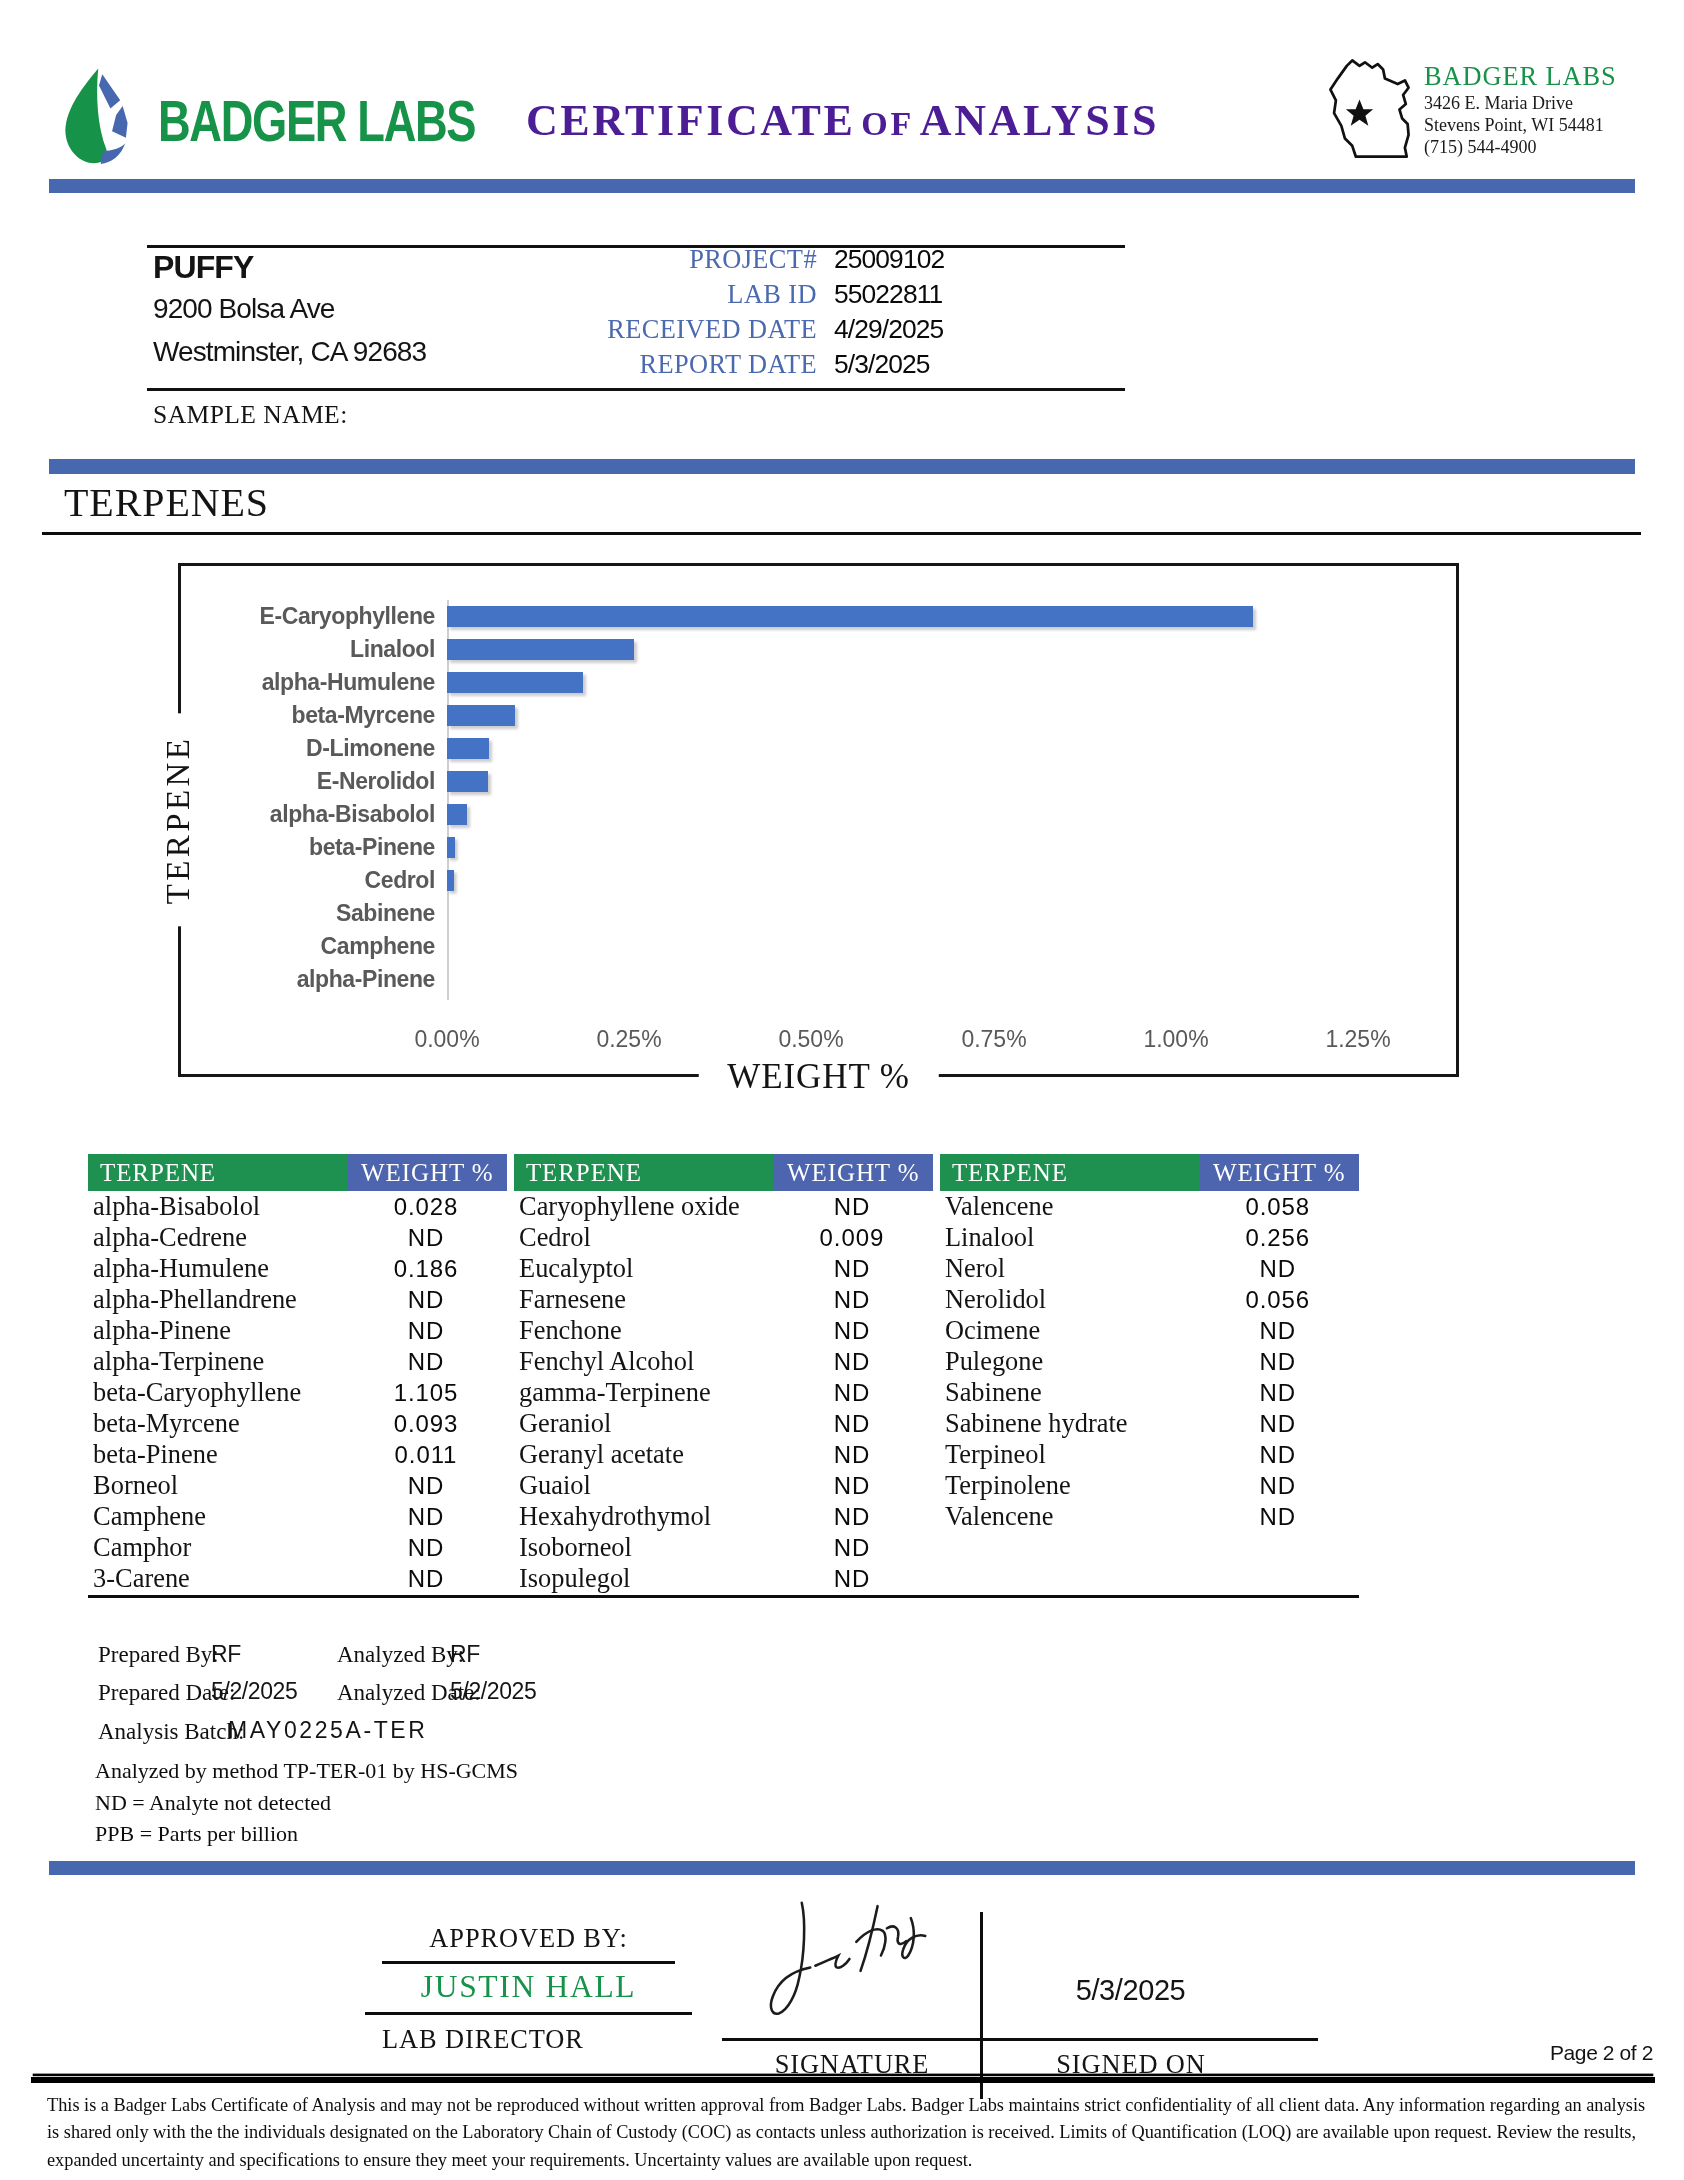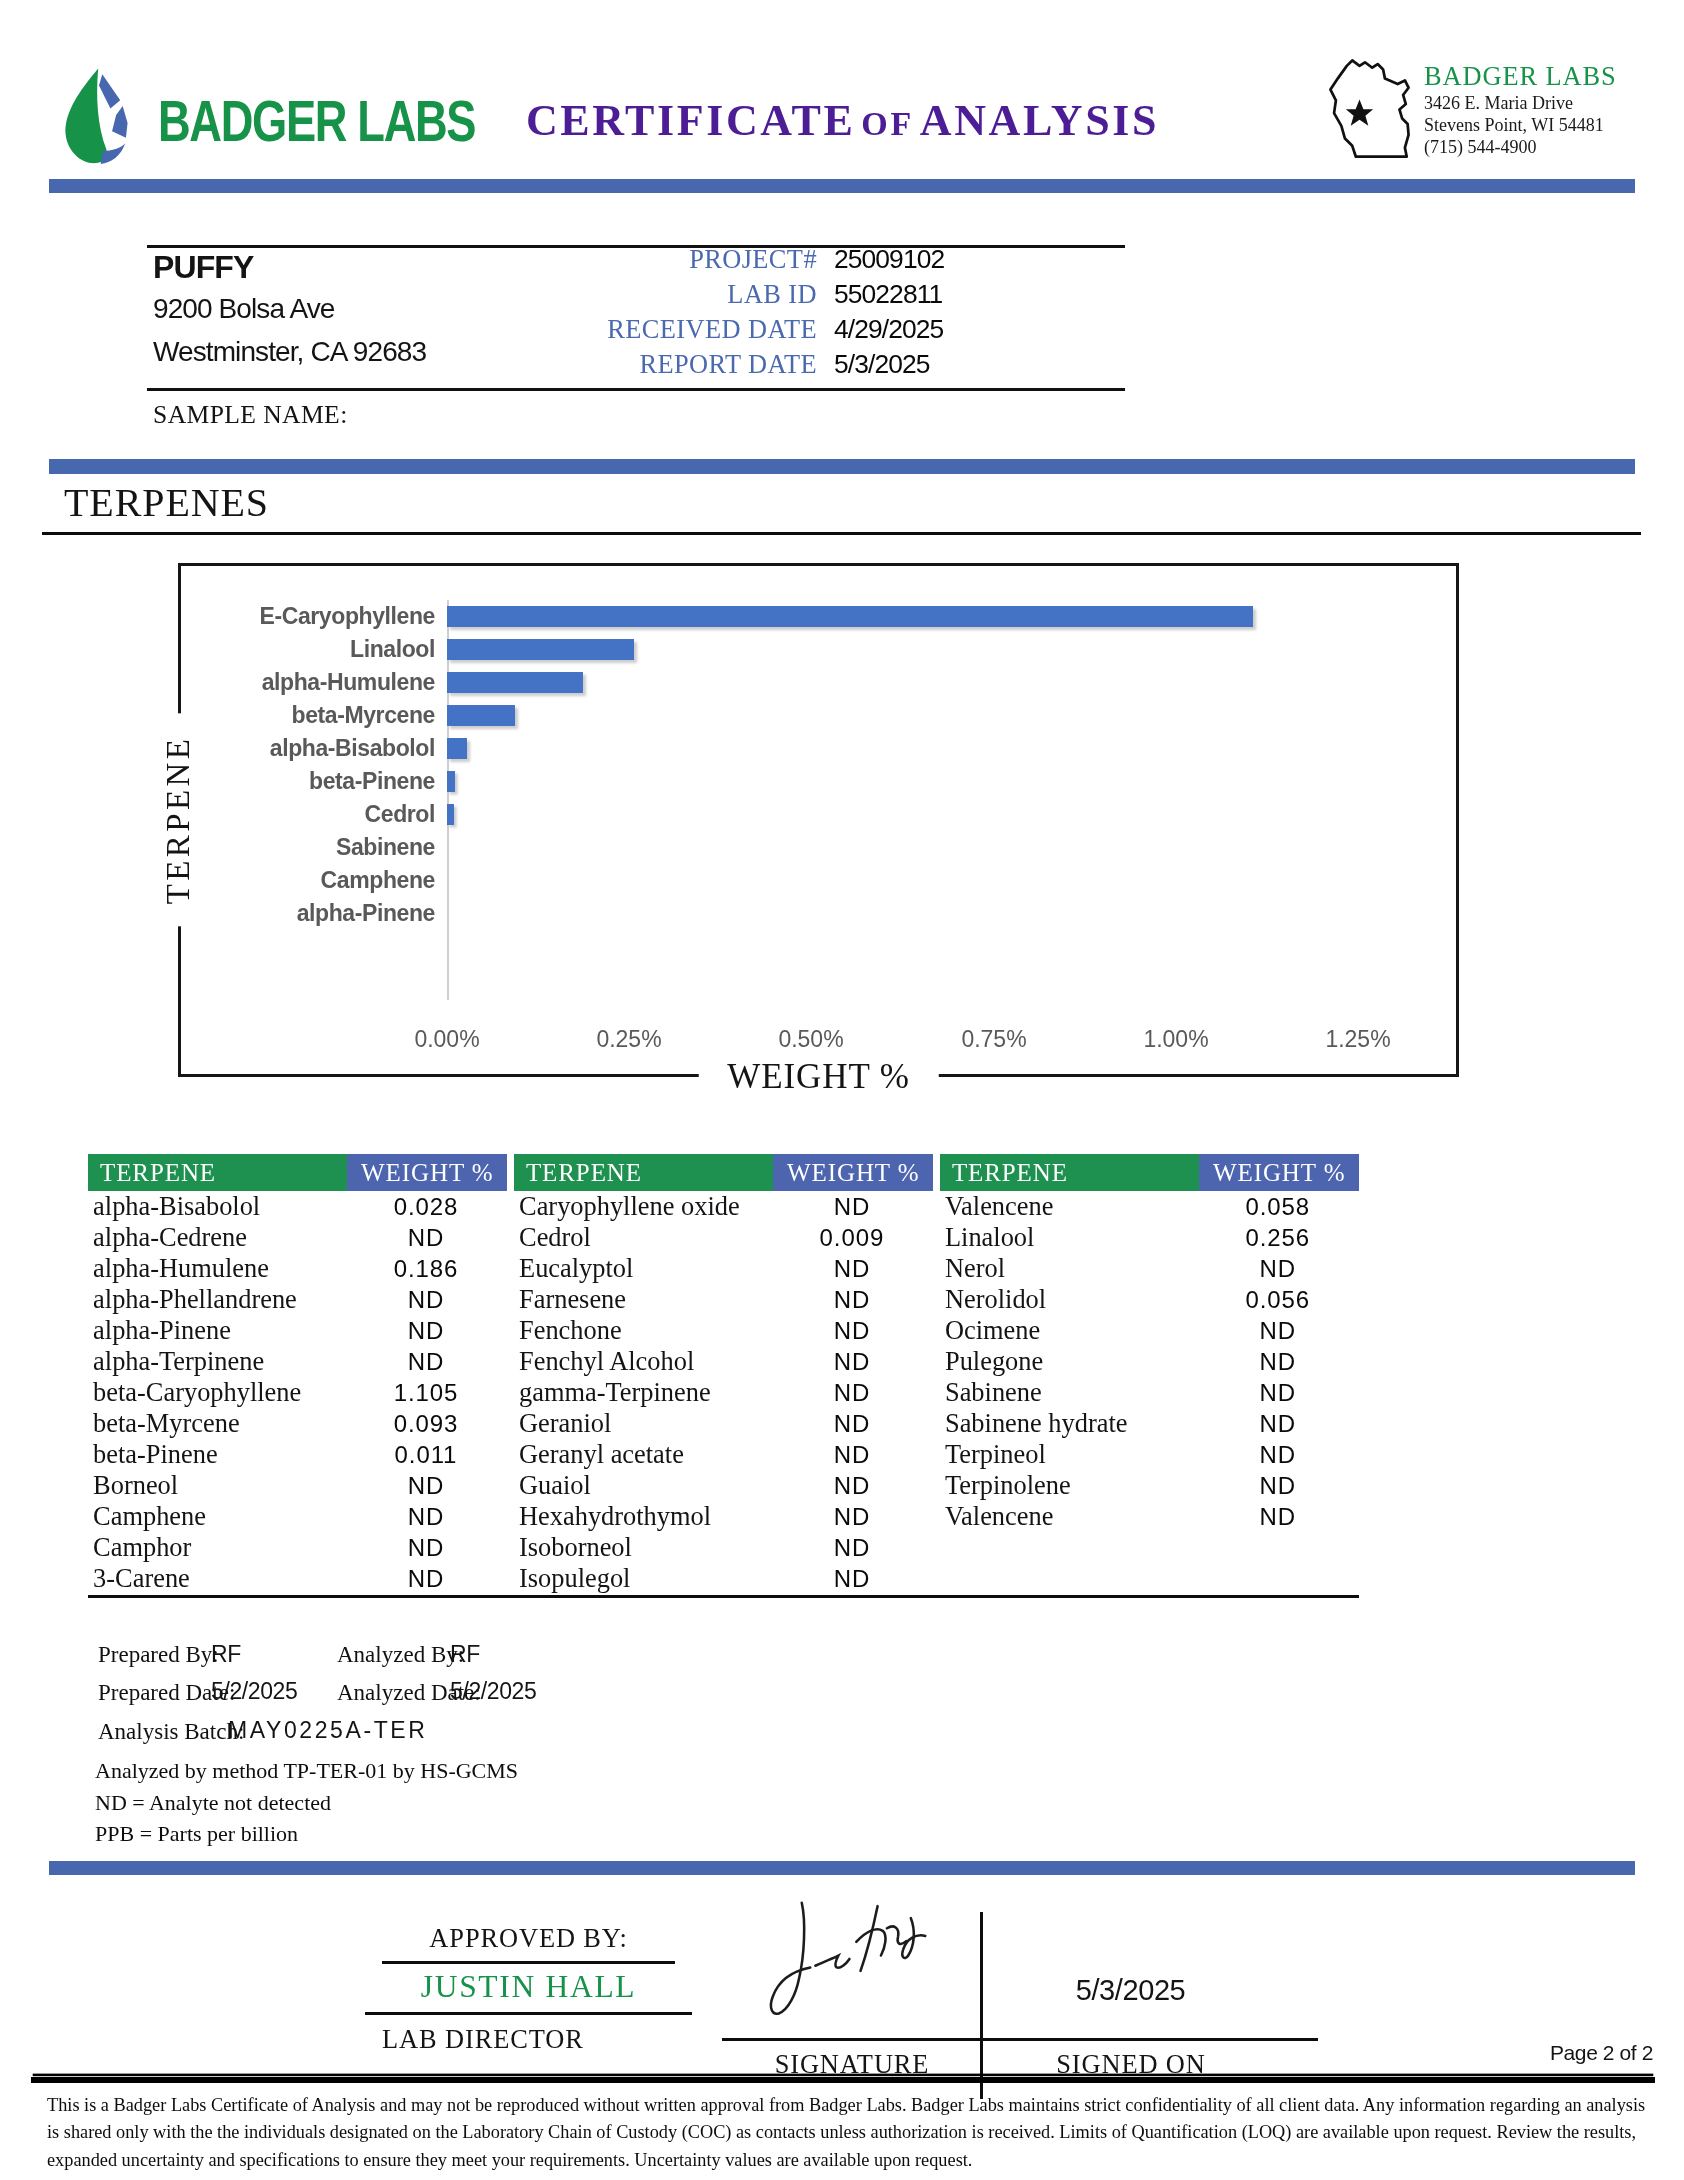--- a/index.html
+++ b/index.html
@@ -191,20 +191,28 @@
         </div>
         <div class="chart-row">
           <span class="chart-cat">alpha-Humulene</span>
           <div class="chart-bar" style="width: 136px;"></div>
         </div>
         <div class="chart-row">
           <span class="chart-cat">beta-Myrcene</span>
           <div class="chart-bar" style="width: 68px;"></div>
         </div>
         <div class="chart-row">
+          <span class="chart-cat">D-Limonene</span>
+          <div class="chart-bar" style="width: 42px;"></div>
+        </div>
+        <div class="chart-row">
+          <span class="chart-cat">E-Nerolidol</span>
+          <div class="chart-bar" style="width: 41px;"></div>
+        </div>
+        <div class="chart-row">
           <span class="chart-cat">alpha-Bisabolol</span>
           <div class="chart-bar" style="width: 20.4px;"></div>
         </div>
         <div class="chart-row">
           <span class="chart-cat">beta-Pinene</span>
           <div class="chart-bar" style="width: 8px;"></div>
         </div>
         <div class="chart-row">
           <span class="chart-cat">Cedrol</span>
           <div class="chart-bar" style="width: 6.6px;"></div>

